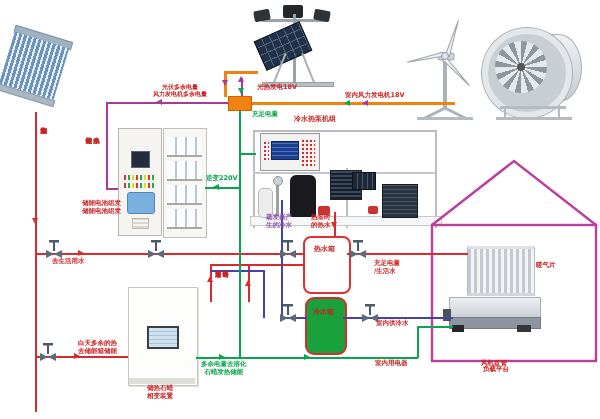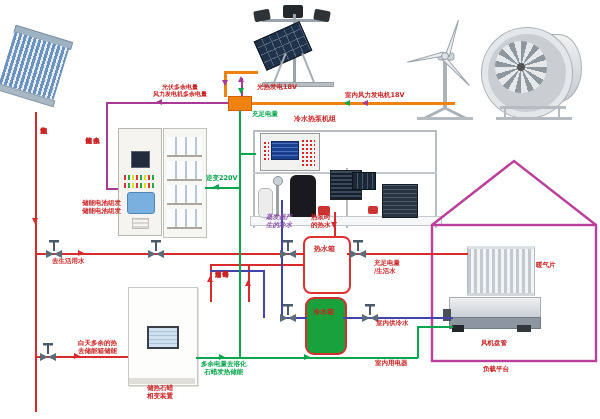--- a/index.html
+++ b/index.html
@@ -236,21 +236,21 @@
   <div class="lbl vtxt" style="left:84px;top:132px;height:24px;">
     <span>多余电</span>
     <span>量储能</span>
   </div>
   <div class="lbl" style="left:82px;top:200px;">
     <span>储能电池组发</span>
     <span>储能电池组发</span>
   </div>
   <div class="lbl green" style="left:206px;top:175px;">逆变220V</div>
   <div class="lbl" style="left:294px;top:115px;font-size:7px;">冷水热泵机组</div>
-  <div class="lbl purple" style="left:266px;top:214px;font-style:italic;">
+  <div class="lbl purple" style="left:266px;top:214px;">
     <span>蒸发器产</span>
     <span>生的冷水</span>
   </div>
   <div class="lbl" style="left:311px;top:214px;">
     <span>热泵时</span>
     <span>的热水</span>
   </div>
   <div class="lbl" style="left:52px;top:258px;">去生活用水</div>
   <div class="lbl" style="left:374px;top:260px;">
     <span>充足电量</span>
@@ -268,16 +268,16 @@
   </div>
   <div class="lbl green" style="left:201px;top:361px;text-align:center;">
     <span>多余电量去溶化</span>
     <span>石蜡发热储能</span>
   </div>
   <div class="lbl" style="left:147px;top:385px;">
     <span>储热石蜡</span>
     <span>相变装置</span>
   </div>
   <div class="lbl" style="left:536px;top:262px;">暖气片</div>
-  <div class="lbl" style="left:481px;top:340px;">风机盘管</div>
+  <div class="lbl" style="left:481px;top:360px;">风机盘管</div>
   <div class="lbl" style="left:483px;top:366px;">负载平台</div>
 
 </div>
 
 </body></html>

